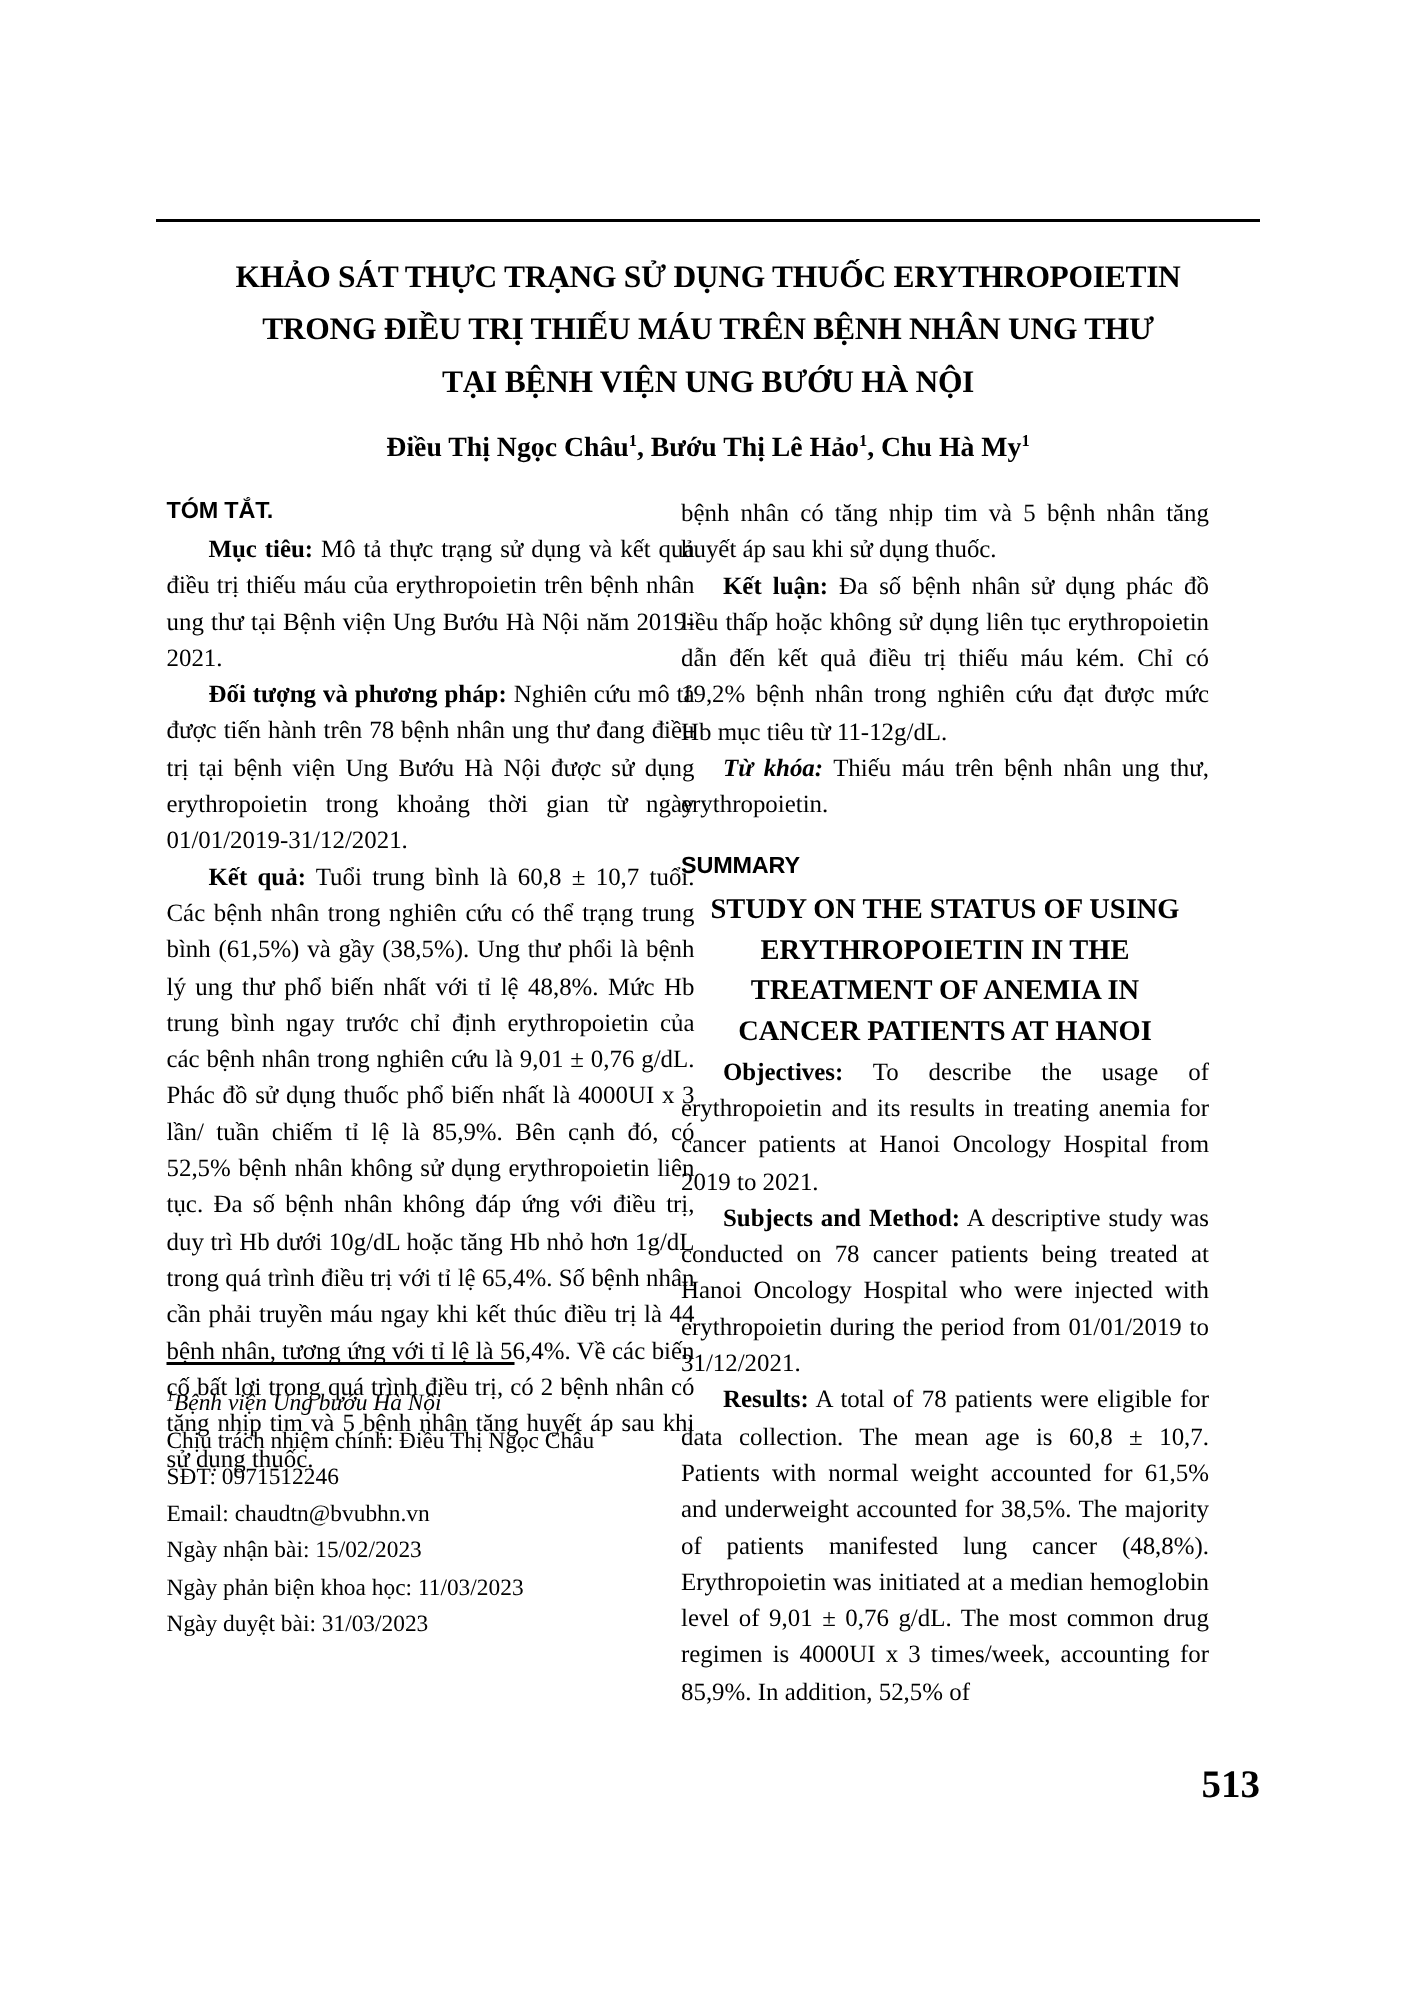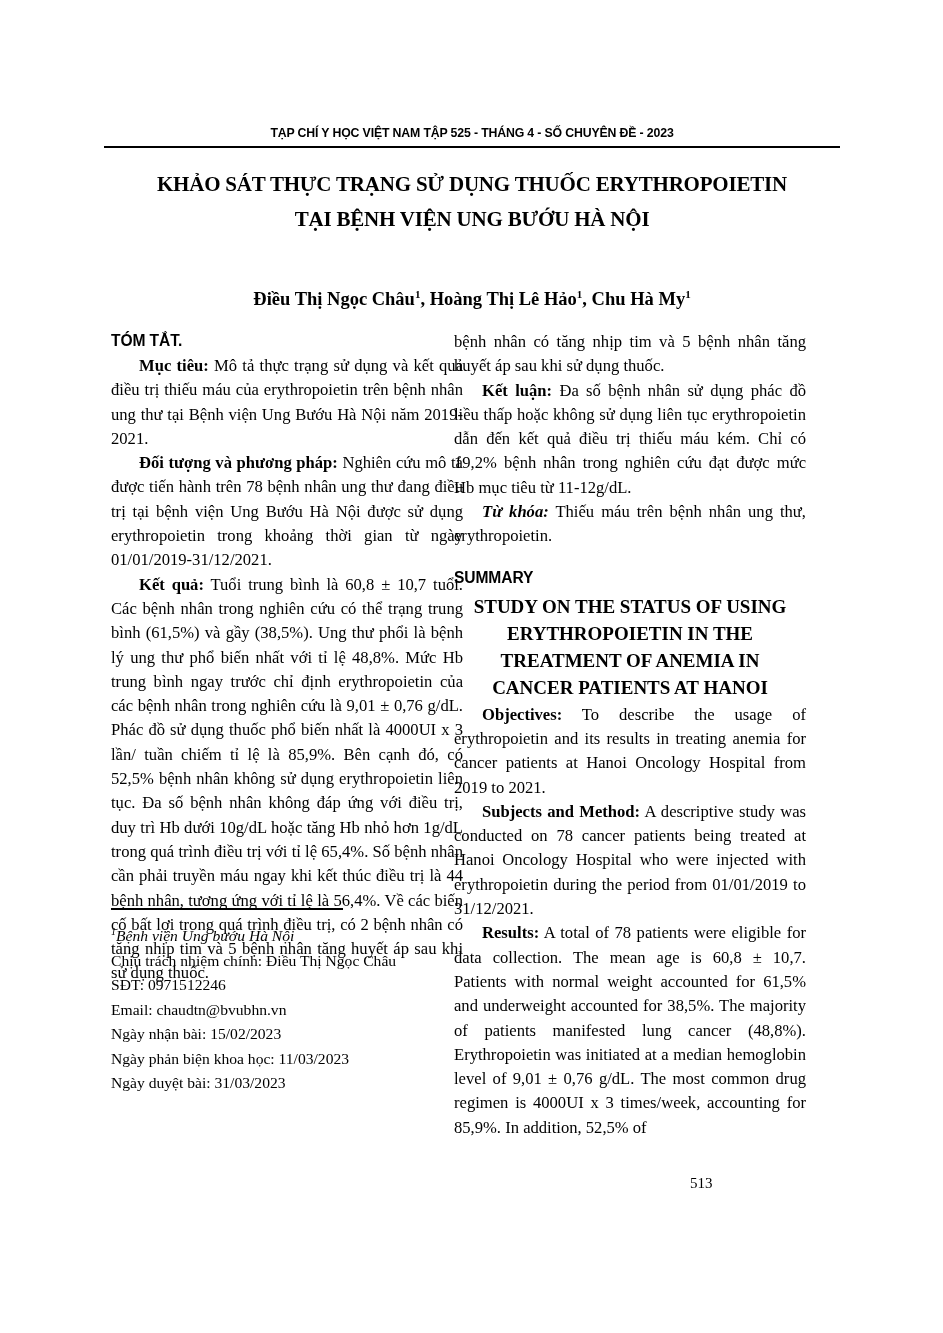--- a/index.html
+++ b/index.html
@@ -135,39 +135,39 @@
   .fn-line { white-space: nowrap; }
   .fn-affil { font-style: italic; }
   .fn-affil sup { font-size: 10px; vertical-align: super; font-style: italic; }
 
   
   .page-number {
     position: absolute;
     left: 690px;
     top: 1175px;
     width: 150px;
-    text-align: left;
-    font-size: 15px;
-    font-weight: normal;
+    text-align: right;
+    font-size: 26px;
+    font-weight: bold;
   }
 </style>
 </head>
 <body>
 
 <div class="page">
 
-  <div class="running-head">TẠP CHÍ Y HỌC VIỆT NAM TẬP 525 - THÁNG  4 - SỐ CHUYÊN ĐỀ  - 2023</div>
   <div class="head-rule"></div>
 
   <div class="title-block">
     <span class="tline">KHẢO SÁT THỰC TRẠNG SỬ DỤNG THUỐC ERYTHROPOIETIN</span>
+    <span class="tline">TRONG ĐIỀU TRỊ THIẾU MÁU TRÊN BỆNH NHÂN UNG THƯ</span>
     <span class="tline">TẠI BỆNH VIỆN UNG BƯỚU HÀ NỘI</span>
   </div>
 
-  <div class="authors"><span>Điều Thị Ngọc Châu</span><sup>1</sup><span>, </span><span>Hoàng Thị Lê Hảo</span><sup>1</sup><span>, </span><span>Chu Hà My</span><sup>1</sup></div>
+  <div class="authors"><span>Điều Thị Ngọc Châu</span><sup>1</sup><span>, </span><span>Bướu Thị Lê Hảo</span><sup>1</sup><span>, </span><span>Chu Hà My</span><sup>1</sup></div>
 
   <div class="col col-left">
     <div class="sec-head"><span>TÓM TẮT</span><span>.</span></div>
 
     <p class="para"><span class="lead">Mục tiêu:</span><span> Mô tả thực trạng sử dụng và kết quả điều trị thiếu máu của erythropoietin trên bệnh nhân ung thư tại Bệnh viện Ung Bướu Hà Nội năm 2019-2021.</span></p>
 
     <p class="para"><span class="lead">Đối tượng và phương pháp:</span><span> Nghiên cứu mô tả được tiến hành trên 78 bệnh nhân ung thư đang điều trị tại bệnh viện Ung Bướu Hà Nội được sử dụng erythropoietin trong khoảng thời gian từ ngày 01/01/2019-31/12/2021.</span></p>
 
     <p class="para"><span class="lead">Kết quả:</span><span> Tuổi trung bình là 60,8 ± 10,7 tuổi. Các bệnh nhân trong nghiên cứu có thể trạng trung bình (61,5%) và gầy (38,5%). Ung thư phổi là bệnh lý ung thư phổ biến nhất với tỉ lệ 48,8%. Mức Hb trung bình ngay trước chỉ định erythropoietin của các bệnh nhân trong nghiên cứu là 9,01 ± 0,76 g/dL. Phác đồ sử dụng thuốc phổ biến nhất là 4000UI x 3 lần/ tuần chiếm tỉ lệ là 85,9%. Bên cạnh đó, có 52,5% bệnh nhân không sử dụng erythropoietin liên tục. Đa số bệnh nhân không đáp ứng với điều trị, duy trì Hb dưới 10g/dL hoặc tăng Hb nhỏ hơn 1g/dL trong quá trình điều trị với tỉ lệ 65,4%. Số bệnh nhân cần phải truyền máu ngay khi kết thúc điều trị là 44 bệnh nhân, tương ứng với tỉ lệ là 56,4%. Về các biến cố bất lợi trong quá trình điều trị, có 2 bệnh nhân có tăng nhịp tim và 5 bệnh nhân tăng huyết áp sau khi sử dụng thuốc.</span></p>
   </div>

